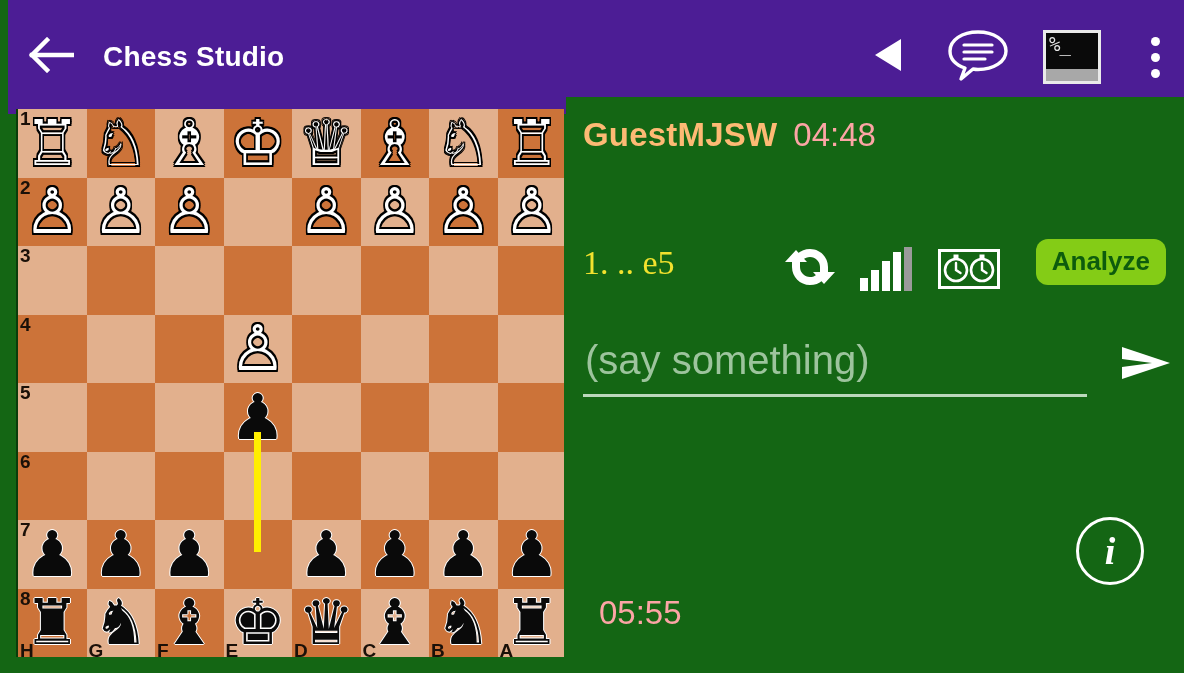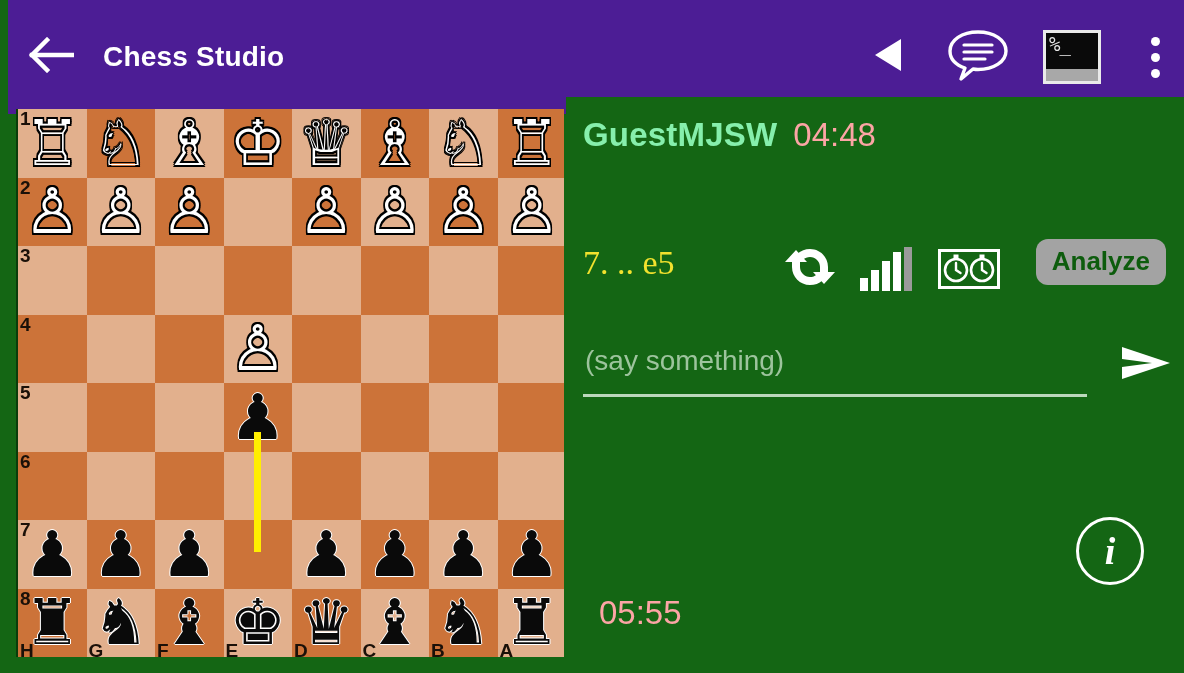--- a/index.html
+++ b/index.html
@@ -124,21 +124,21 @@
     background: #146614;
   }
   .player-row {
     position: absolute;
     display: flex; align-items: baseline;
     white-space: nowrap;
   }
   .player-row.top { left: 17px; top: 19px; }
   .player-row.bottom { left: 17px; top: 497px; }
   .pname {
-    color: #86efac; font-size: 33px; font-weight: bold;
+    color: #fdba74; font-size: 33px; font-weight: bold;
     letter-spacing: 0.2px;
   }
   .pclock {
     color: #fca5a5; font-size: 33px; font-weight: normal;
     margin-left: 16px;
     font-family: "Liberation Sans", sans-serif;
   }
 
   .controls {
     position: absolute; left: 0; top: 144px;
@@ -166,42 +166,42 @@
 
   .clocks-icon {
     width: 62px; height: 40px;
     border: 3px solid #fff;
     display: flex; align-items: center; justify-content: center; gap: 2px;
     background: transparent;
   }
 
   .analyze-btn {
     position: absolute; right: 18px; top: -2px;
-    background: #a3a3a3;
+    background: #84cc16;
     color: #0d5c0d;
     font-size: 26px; font-weight: bold;
     border: none; border-radius: 12px;
     padding: 9px 16px 11px 16px;
     cursor: pointer;
     font-family: "Liberation Sans", sans-serif;
     line-height: 1;
   }
 
   .say-row {
     position: absolute; left: 17px; top: 236px;
     width: 584px; height: 72px;
   }
   .say-input {
     position: absolute; left: 0; top: 0;
     width: 504px; height: 64px;
     background: transparent;
     border: none;
     border-bottom: 3px solid #bcd8bc;
     color: #f0abfc;
-    font-size: 28px;
+    font-size: 40px;
     font-family: "Liberation Sans", sans-serif;
     outline: none;
     padding: 0 2px 6px 2px;
   }
   .say-input::placeholder { color: #9dc49d; opacity: 1; }
   .send-btn {
     position: absolute; left: 528px; top: 2px;
     width: 70px; height: 58px;
     display: flex; align-items: center; justify-content: center;
     cursor: pointer; background: none; border: none;
@@ -431,21 +431,21 @@
   </div>
 
   <div class="panel">
 
     <div class="player-row top">
       <span class="pname">GuestMJSW</span>
       <span class="pclock">04:48</span>
     </div>
 
     <div class="controls">
-      <div class="move-text">7. .. e5</div>
+      <div class="move-text">1. .. e5</div>
 
       <div class="ctl ctl-refresh">
         <span>
           <svg width="52" height="50" viewBox="0 0 52 50">
             <path d="M26 7 C36 7 44 15 44 25 L44 30 L51 30 L40 42 L29 30 L36 30 L36 25
                      C36 19.5 31.5 15 26 15 C23.4 15 21 16 19.2 17.6 L13.6 11.6
                      C16.9 8.7 21.2 7 26 7 Z" fill="#ffffff"></path>
             <path d="M26 43 C16 43 8 35 8 25 L8 20 L1 20 L12 8 L23 20 L16 20 L16 25
                      C16 30.5 20.5 35 26 35 C28.6 35 31 34 32.8 32.4 L38.4 38.4
                      C35.1 41.3 30.8 43 26 43 Z" fill="#ffffff"></path>

